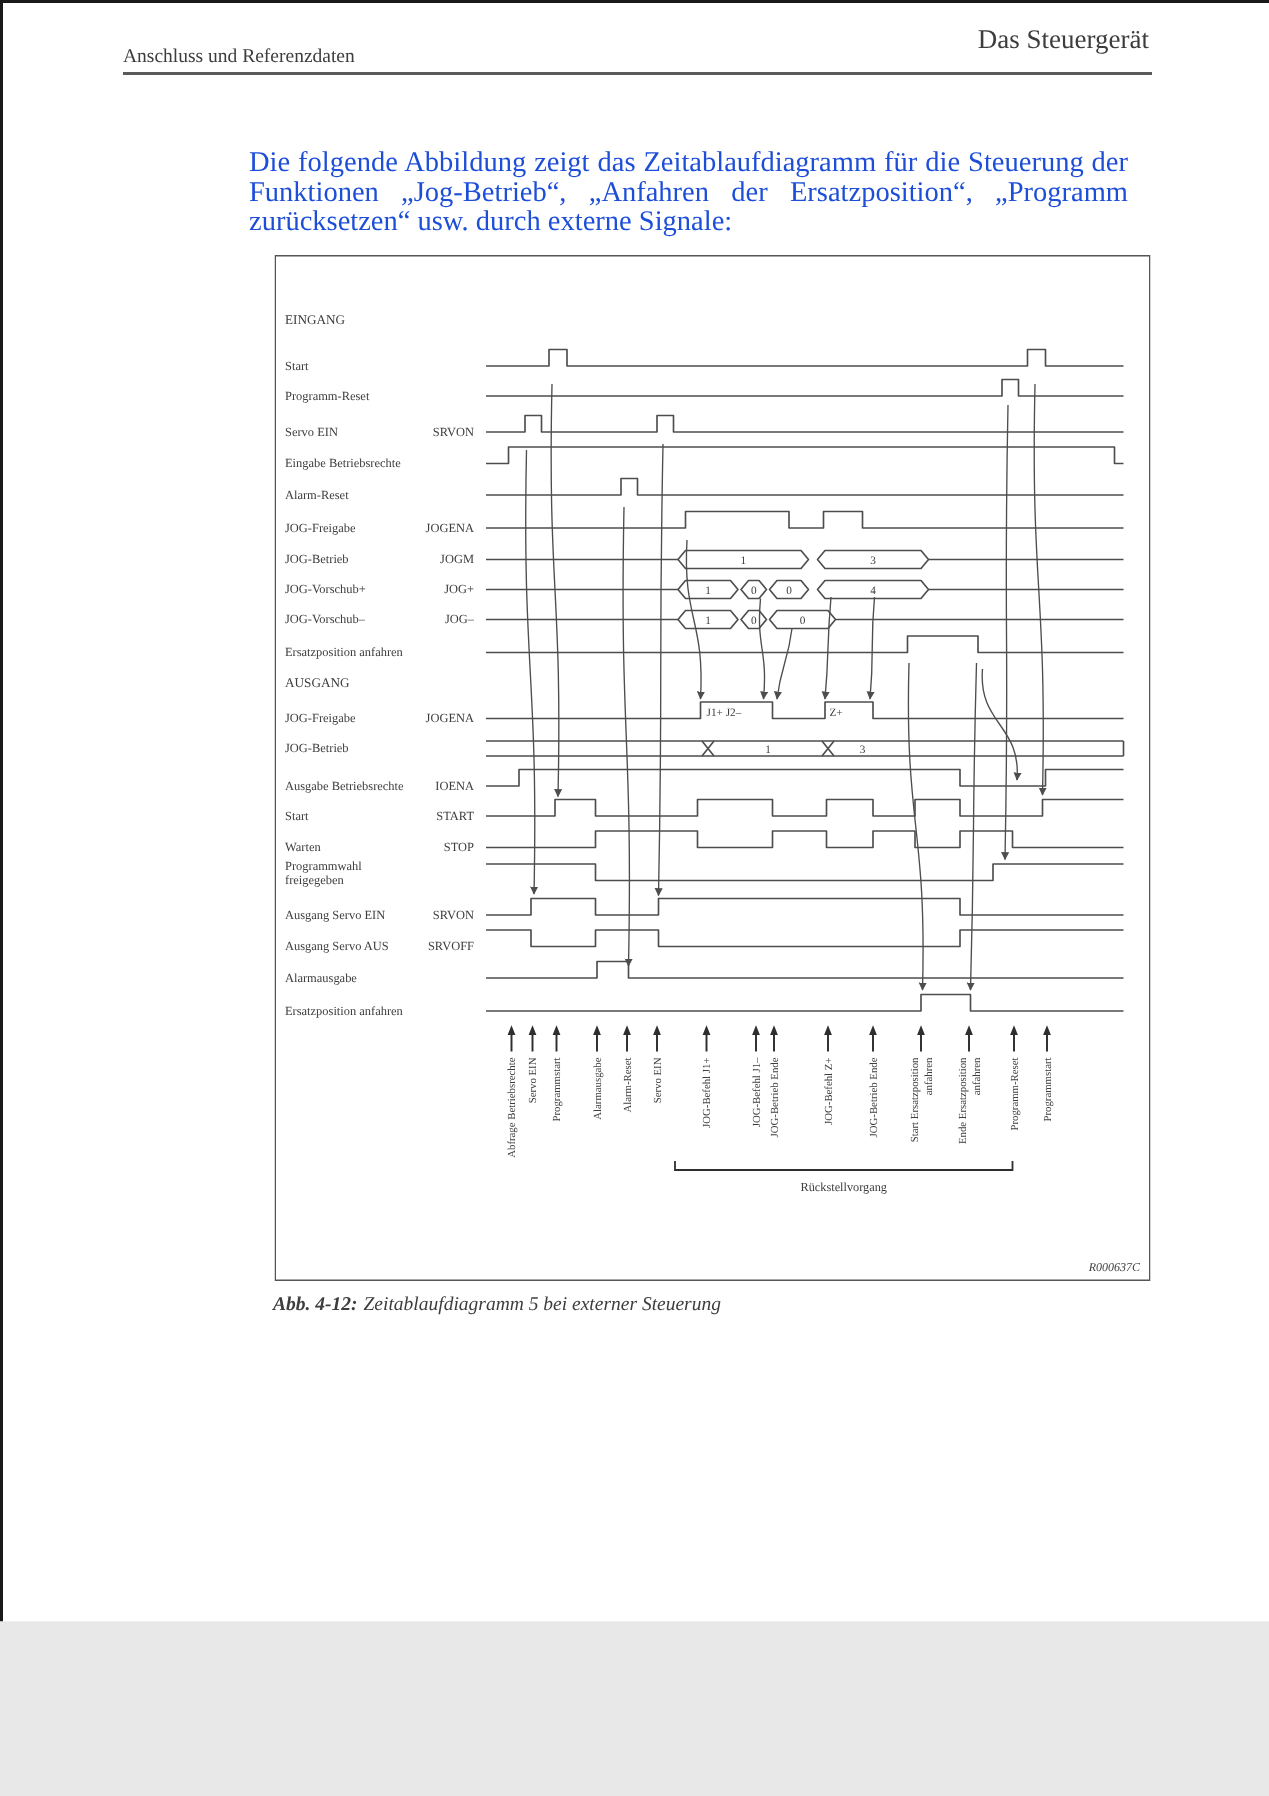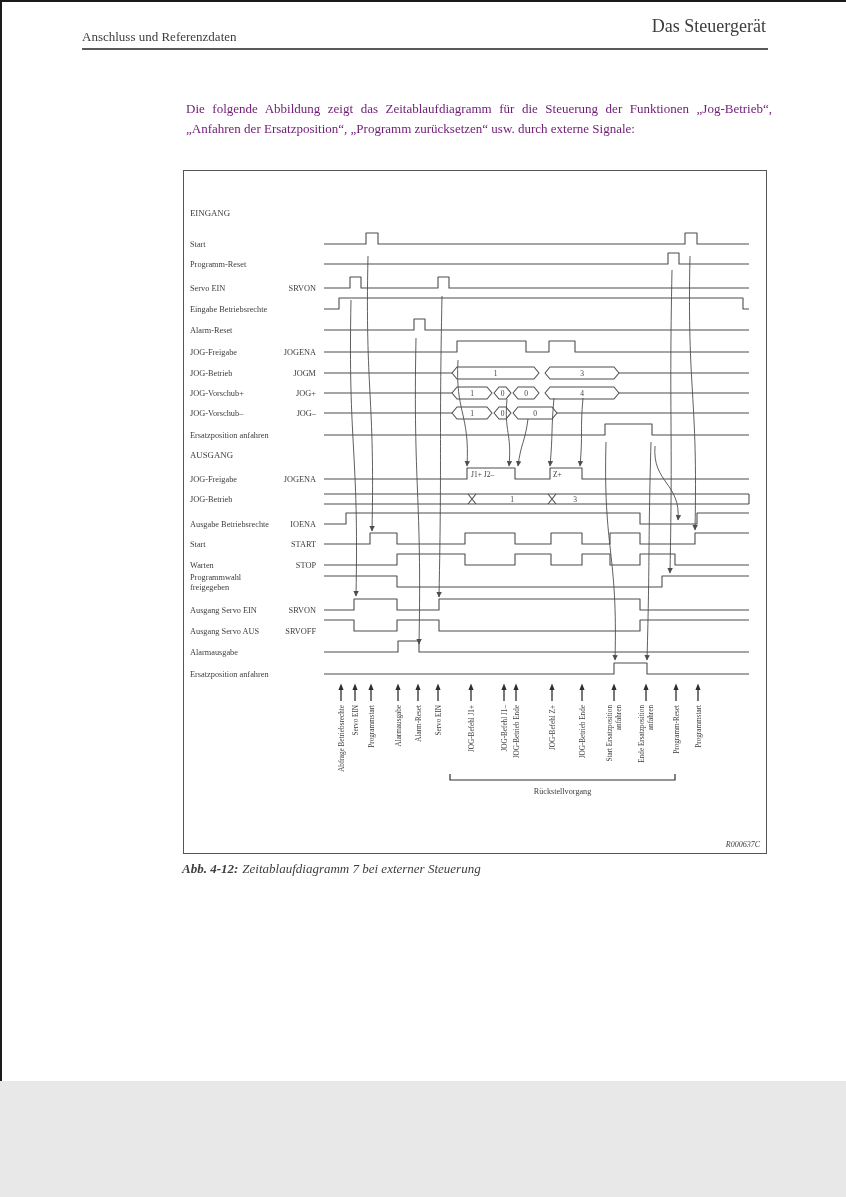--- a/index.html
+++ b/index.html
@@ -6,22 +6,22 @@
   .page{
     position:relative;width:846px;height:1081px;background:#ffffff;
     font-family:Liberation Serif, serif;color:#3d3d3d;
     overflow:hidden;border-top:2px solid #1a1a1a;border-left:2px solid #1a1a1a;
     box-sizing:border-box;
   }
   .hdr-left{position:absolute;left:80px;top:27px;font-size:13px;}
   .hdr-right{position:absolute;right:80px;top:14px;font-size:18px;}
   .hdr-rule{position:absolute;left:80px;top:46px;width:686px;height:1.5px;background:#5a5a5a;}
   .intro{
-    position:absolute;left:184px;top:97px;width:586px;margin:0;
-    font-size:13px;line-height:19.5px;text-align:justify;color:#701a75;
+    position:absolute;left:164px;top:97px;width:586px;margin:0;
+    font-size:19px;line-height:19.5px;text-align:justify;color:#1d4ed8;
   }
   .figure svg{position:absolute;left:181px;top:168px;}
   .caption{position:absolute;left:180px;top:859px;font-size:13px;font-style:italic;margin:0;}
   .caption b{font-weight:bold;margin-right:4px;}
   .ftr-rule{position:absolute;left:80px;top:1147px;width:686px;height:1.5px;background:#5a5a5a;}
   .ftr-left{position:absolute;left:80px;top:1155px;font-size:11px;}
   .ftr-right{position:absolute;right:80px;top:1155px;font-size:13px;text-align:center;}
 </style>
 </head>
 <body>
@@ -253,19 +253,19 @@
         <g>
           <path d="M696,699 L696,687" stroke="#2e2e2e" stroke-width="1.3"></path>
           <path d="M693.4,688 L698.6,688 L696,681.5 Z" fill="#2e2e2e"></path>
           <text transform="translate(698.5,703) rotate(-90)" text-anchor="end" font-size="7.2" fill="#3d3d3d">Programmstart</text>
         </g>
         <path d="M448,772L448,778L673,778L673,772" fill="none" stroke="#2e2e2e" stroke-width="1.2"></path>
         <text x="560.5" y="792" text-anchor="middle" font-size="8.2" fill="#3d3d3d">Rückstellvorgang</text>
       </svg>
   </div>
 
-  <p class="caption"><b>Abb. 4-12:</b><span>Zeitablaufdiagramm 7 bei externer Steuerung</span></p>
+  <p class="caption"><b>Abb. 4-12:</b><span>Zeitablaufdiagramm 5 bei externer Steuerung</span></p>
 
   <div class="ftr-rule"></div>
   <div class="ftr-left">RV-1A/RV-2AJ</div>
   <div class="ftr-right">4 – 19</div>
 
 </div>
 
 </body></html>

